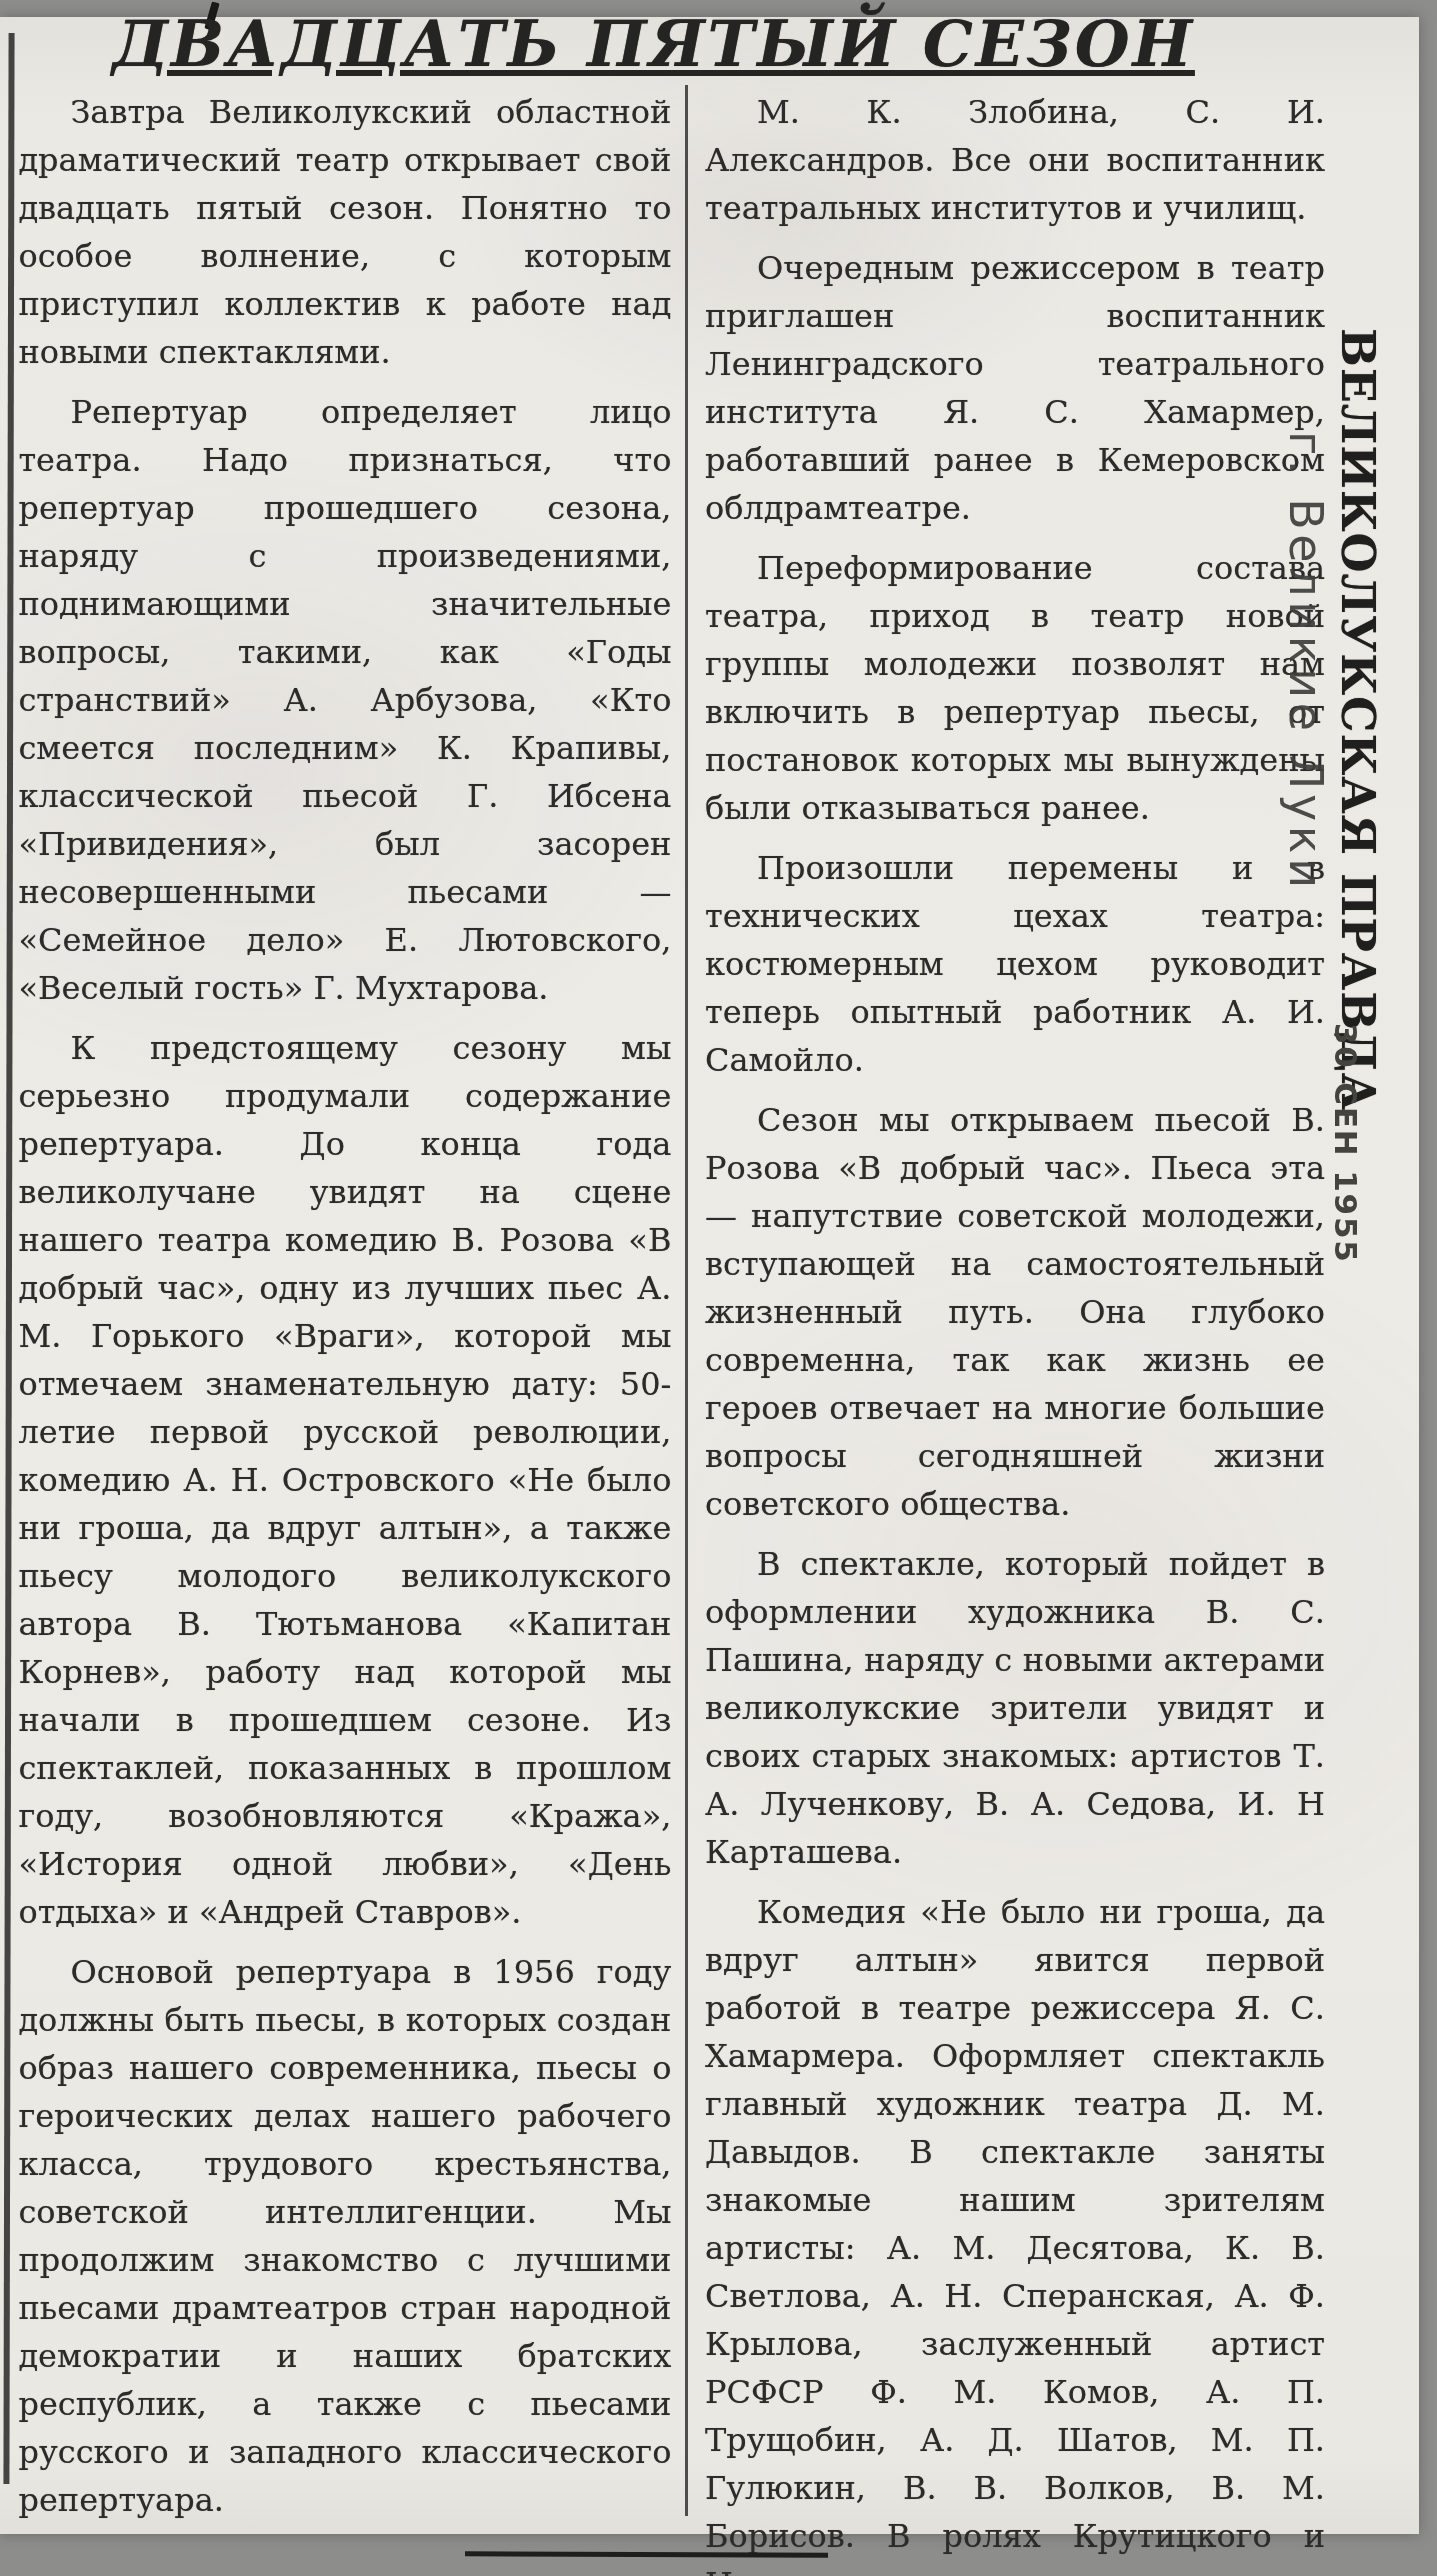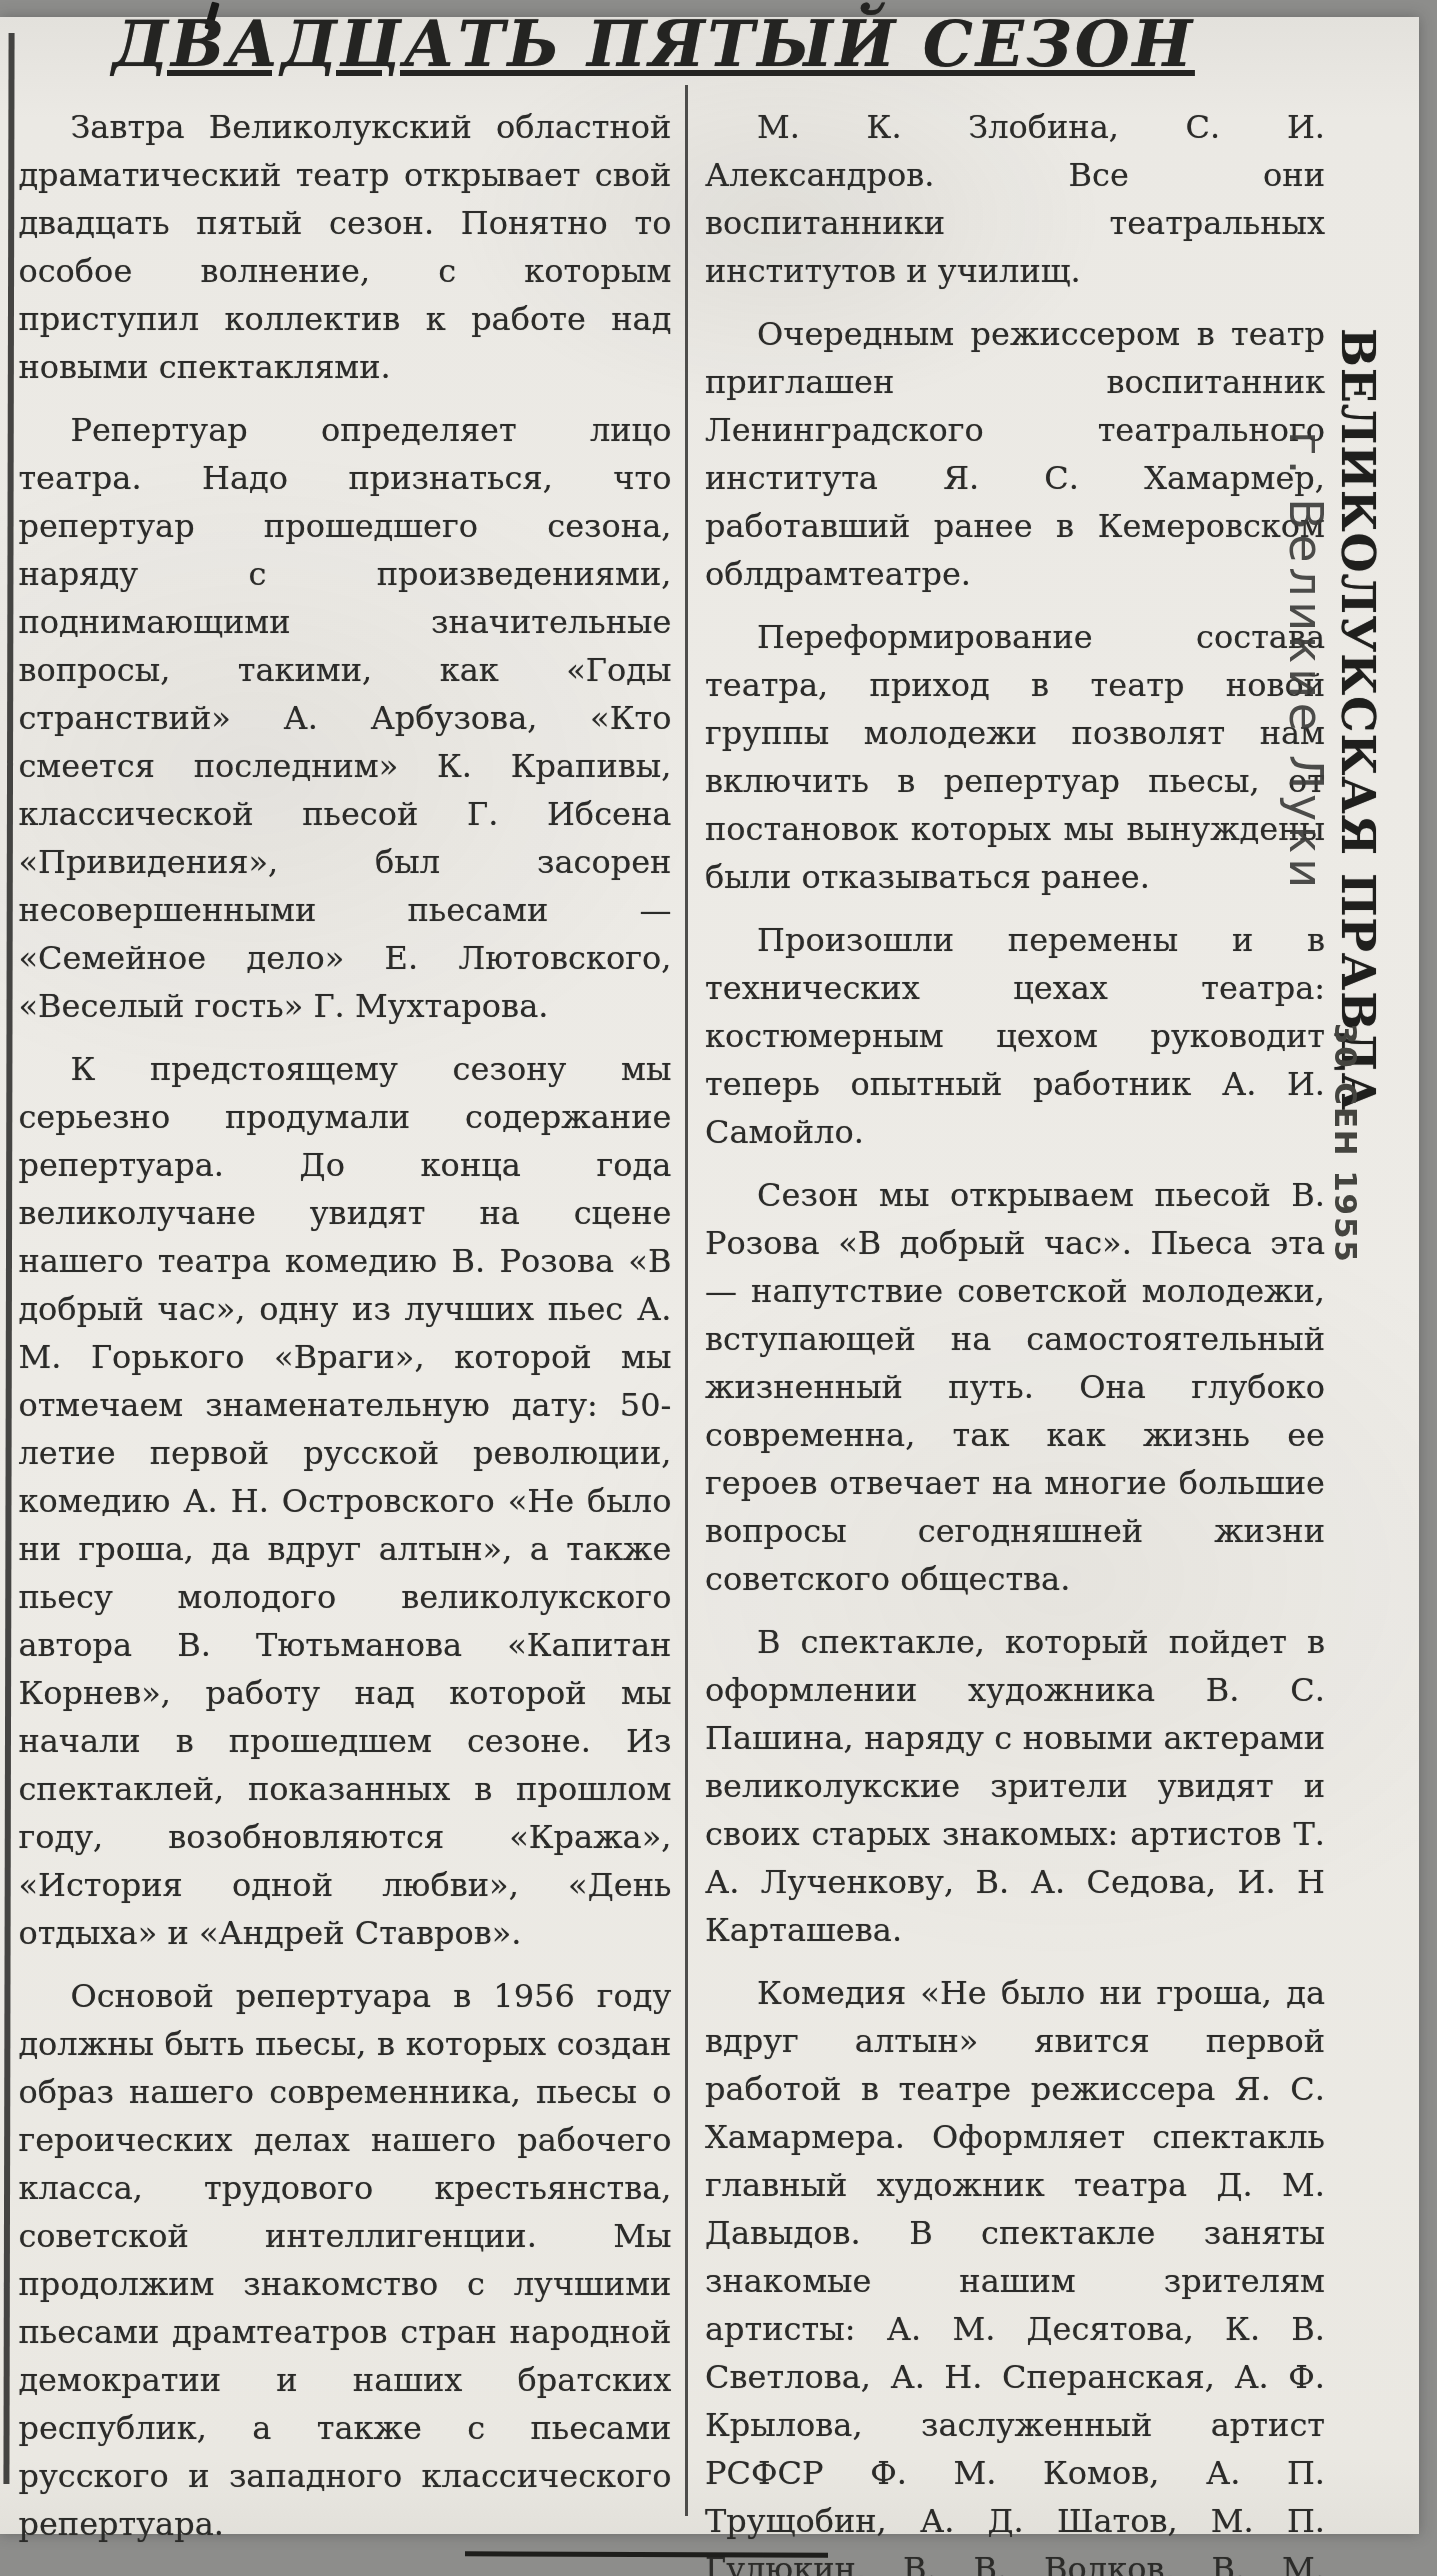--- a/index.html
+++ b/index.html
@@ -52,21 +52,21 @@
   }
   .column {
     position: absolute;
     top: 88px;
     font-size: 32px;
     line-height: 48px;
     color: #2b2b29;
     text-align: justify;
     text-shadow: 0 0 0.9px rgba(43,43,41,0.45);
   }
-  .column p { margin: 15px 0 12px 0; text-indent: 52px; }
+  .column p { margin: 0 0 12px 0; text-indent: 52px; }
   .col-left  { left: 18.4px;  width: 653px; }
   .col-right { left: 705px; width: 620px; }
   .column-rule {
     position: absolute;
     left: 685px; top: 85px;
     width: 2.8px; height: 2431px;
     background: #272725;
     opacity: 0.8;
   }
   .stamp-vertical {
@@ -123,21 +123,21 @@
       <p>Завтра Великолукский областной драматический театр открывает свой двадцать пятый сезон. Понятно то особое волнение, с которым приступил коллектив к работе над новыми спектаклями.</p>
       <p>Репертуар определяет лицо театра. Надо признаться, что репертуар прошедшего сезона, наряду с произведениями, поднимающими значительные вопросы, такими, как «Годы странствий» А. Арбузова, «Кто смеется последним» К. Крапивы, классической пьесой Г. Ибсена «Привидения», был засорен несовершенными пьесами — «Семейное дело» Е. Лютовского, «Веселый гость» Г. Мухтарова.</p>
       <p>К предстоящему сезону мы серьезно продумали содержание репертуара. До конца года великолучане увидят на сцене нашего театра комедию В. Розова «В добрый час», одну из лучших пьес А. М. Горького «Враги», которой мы отмечаем знаменательную дату: 50-летие первой русской революции, комедию А. Н. Островского «Не было ни гроша, да вдруг алтын», а также пьесу молодого великолукского автора В. Тютьманова «Капитан Корнев», работу над которой мы начали в прошедшем сезоне. Из спектаклей, показанных в прошлом году, возобновляются «Кража», «История одной любви», «День отдыха» и «Андрей Ставров».</p>
       <p>Основой репертуара в 1956 году должны быть пьесы, в которых создан образ нашего современника, пьесы о героических делах нашего рабочего класса, трудового крестьянства, советской интеллигенции. Мы продолжим знакомство с лучшими пьесами драмтеатров стран народной демократии и наших братских республик, а также с пьесами русского и западного классического репертуара.</p>
     </div>
 
   <div class="column-rule"></div>
 
   <div class="column col-right">
     <div>
-        <p>М. К. Злобина, С. И. Александров. Все они воспитанники театральных институтов и училищ.</p>
+        <p>М. К. Злобина, С. И. Александров. Все они воспитанник театральных институтов и училищ.</p>
         <p>Очередным режиссером в театр приглашен воспитанник Ленинградского театрального института Я. С. Хамармер, работавший ранее в Кемеровском облдрамтеатре.</p>
         <p>Переформирование состава театра, приход в театр новой группы молодежи позволят нам включить в репертуар пьесы, от постановок которых мы вынуждены были отказываться ранее.</p>
         <p>Произошли перемены и в технических цехах театра: костюмерным цехом руководит теперь опытный работник А. И. Самойло.</p>
         <p>Сезон мы открываем пьесой В. Розова «В добрый час». Пьеса эта — напутствие советской молодежи, вступающей на самостоятельный жизненный путь. Она глубоко современна, так как жизнь ее героев отвечает на многие большие вопросы сегодняшней жизни советского общества.</p>
         <p>В спектакле, который пойдет в оформлении художника В. С. Пашина, наряду с новыми актерами великолукские зрители увидят и своих старых знакомых: артистов Т. А. Лученкову, В. А. Седова, И. Н Карташева.</p>
         <p>Комедия «Не было ни гроша, да вдруг алтын» явится первой работой в театре режиссера Я. С. Хамармера. Оформляет спектакль главный художник театра Д. М. Давыдов. В спектакле заняты знакомые нашим зрителям артисты: А. М. Десятова, К. В. Светлова, А. Н. Сперанская, А. Ф. Крылова, заслуженный артист РСФСР Ф. М. Комов, А. П. Трущобин, А. Д. Шатов, М. П. Гулюкин, В. В. Волков, В. М. Борисов. В ролях Крутицкого и Насти выступят наши новые товарищи Н. А. Теньгаев, Е. М. Корсунь. Комедия Островского будет второй работой нашего театра в предстоящем сезоне.</p>
       </div>
 
   </div>
 

